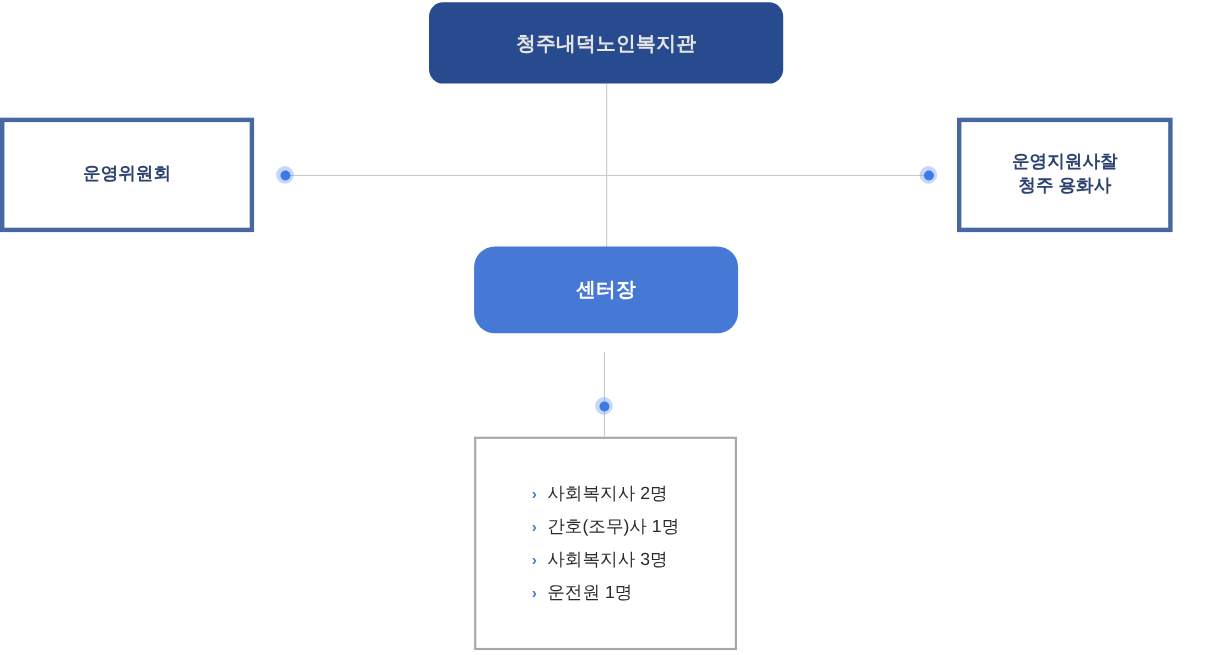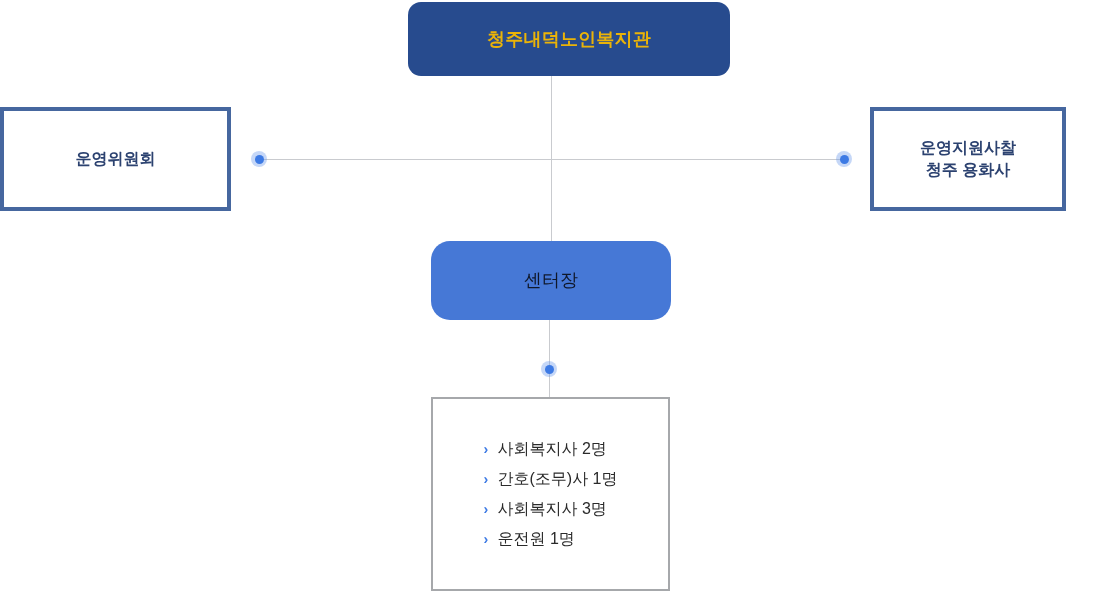--- a/index.html
+++ b/index.html
@@ -58,42 +58,42 @@
     position: absolute;
     box-sizing: border-box;
     display: flex;
     align-items: center;
     justify-content: center;
     text-align: center;
     line-height: 1.38;
   }
 
   .node-top {
-    left: 408px;
+    left: 390px;
     top: 2px;
     width: 322px;
     height: 74px;
     background: #274b8e;
     border-radius: 13px;
-    color: #eab308;
+    color: #e5e5e5;
     font-size: 18px;
     font-weight: bold;
     letter-spacing: 0.2px;
   }
 
   .node-center {
     left: 431px;
-    top: 241px;
+    top: 224px;
     width: 240px;
     height: 79px;
     background: #4678d6;
     border-radius: 19px;
-    color: #0f172a;
+    color: #ffffff;
     font-size: 18px;
-    font-weight: normal;
+    font-weight: bold;
     letter-spacing: 0.2px;
   }
 
   .node-side {
     background: #ffffff;
     border: 4px solid #46679f;
     color: #2c4270;
     font-size: 16px;
     font-weight: bold;
   }

